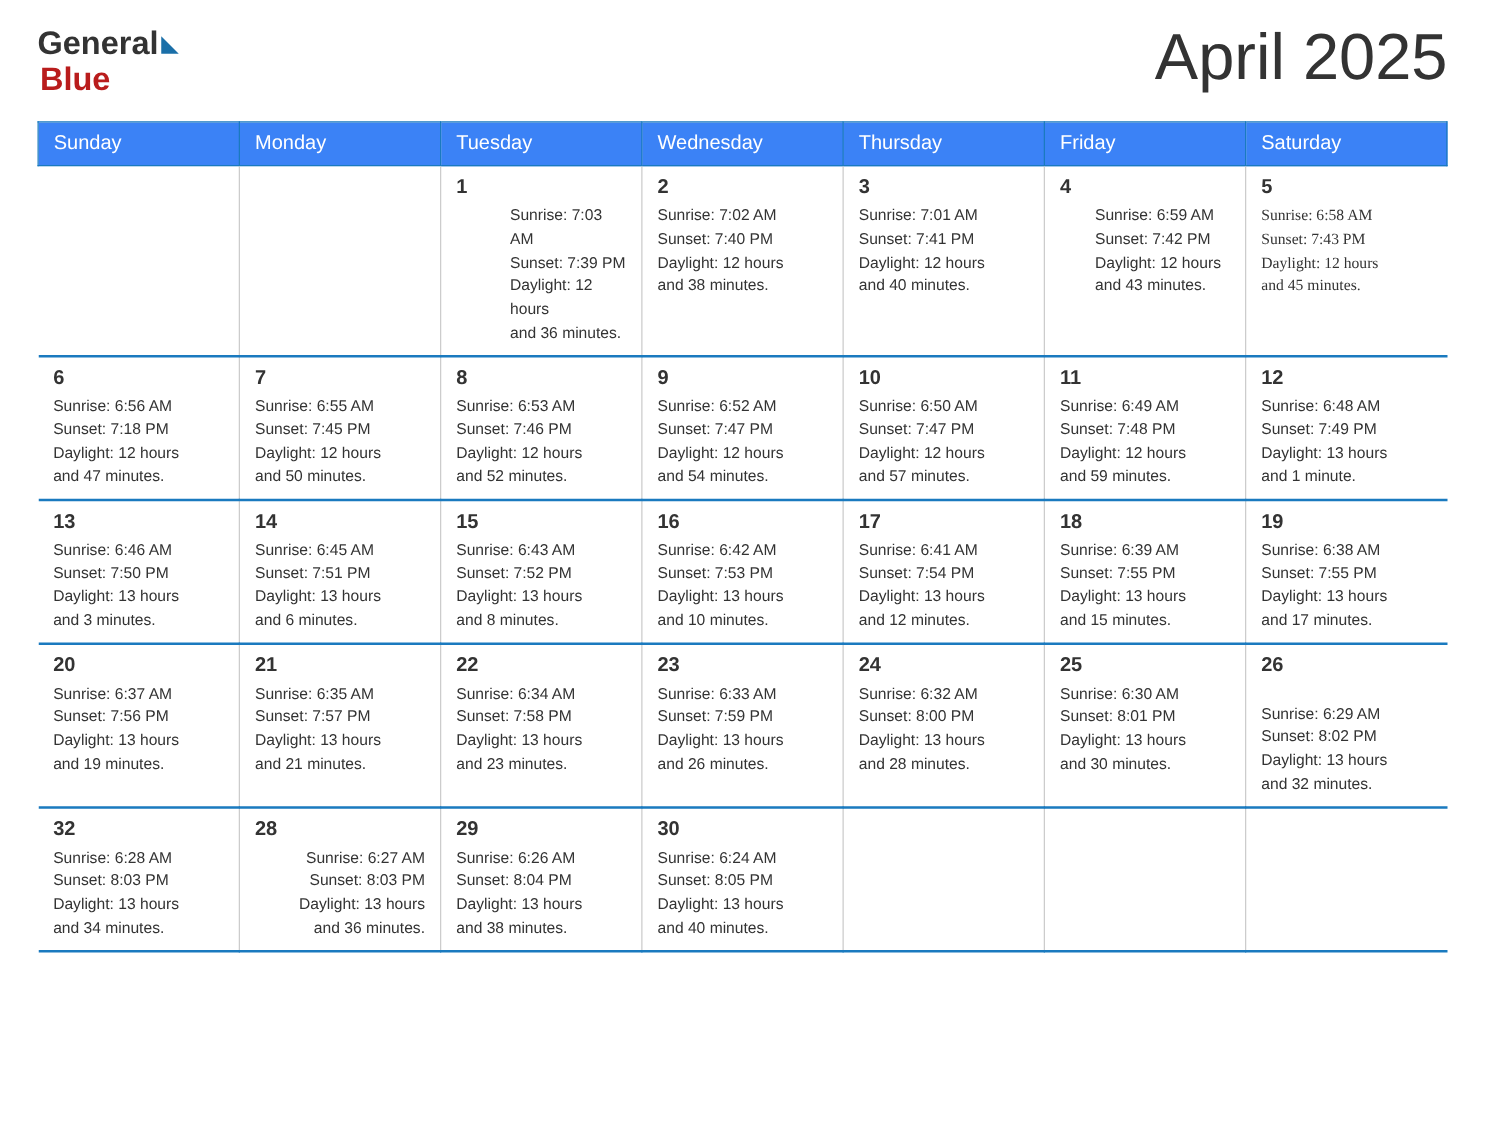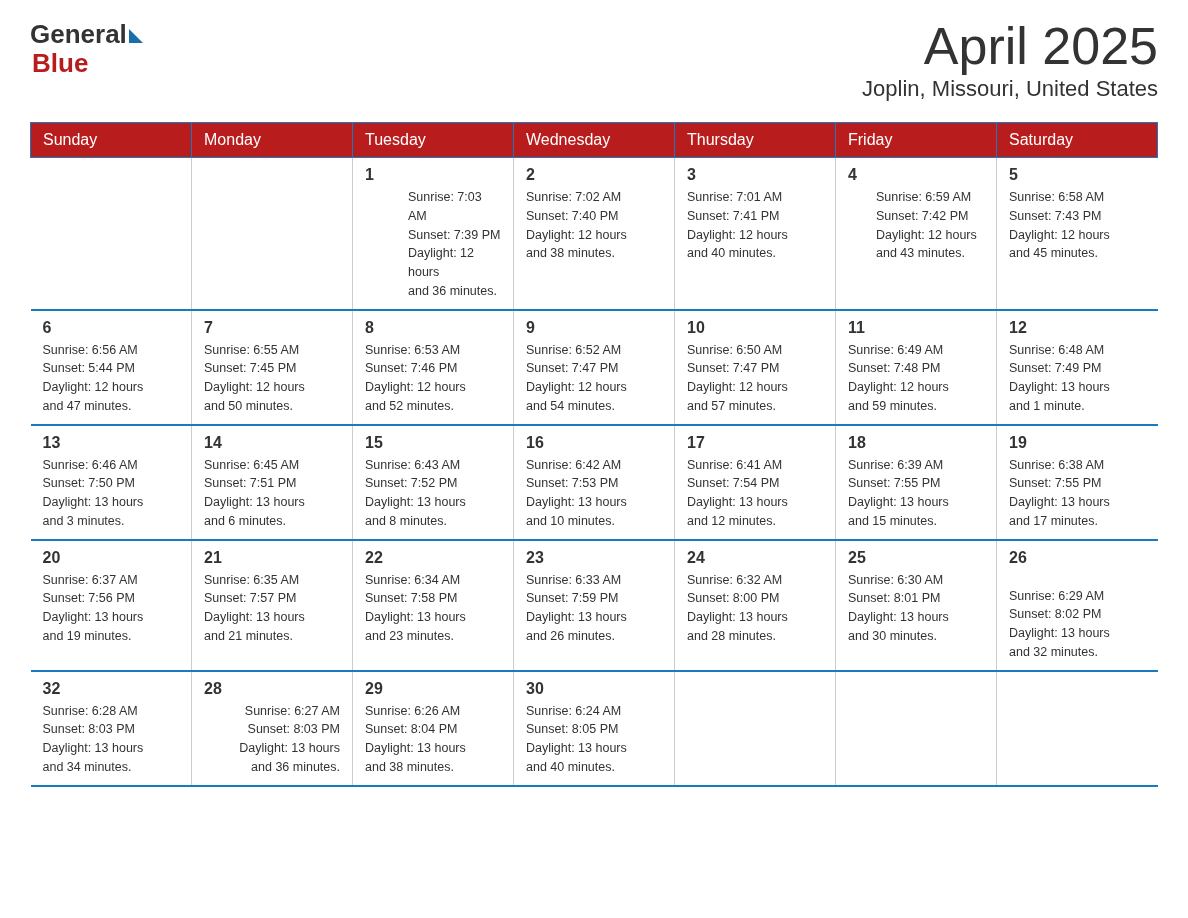--- a/index.html
+++ b/index.html
@@ -43,39 +43,39 @@
       margin-left: 2px;
       margin-top: 4px;
     }
     .logo-blue {
       color: #b91c1c;
       font-size: 26px;
       font-weight: bold;
       margin-left: 2px;
     }
     .title-section {
-      text-align: right;
+      text-align: center;
     }
     .month-title {
       font-size: 52px;
       font-weight: normal;
       color: #333;
       line-height: 1;
     }
     .location {
       font-size: 22px;
       color: #333;
       margin-top: 4px;
     }
     table {
       width: 100%;
       border-collapse: collapse;
     }
     thead tr {
-      background-color: #b91c1c;
+      background-color: #3b82f6;
     }
     thead th {
       color: #fff;
       font-size: 16px;
       font-weight: normal;
       padding: 8px 12px;
       text-align: left;
       border: 1px solid #1a7abf;
     }
     tbody tr {
@@ -116,21 +116,20 @@
 <div class="header">
   <div class="logo">
     <div class="logo-top">
       <span class="logo-general">General</span>
       <div class="logo-arrow"></div>
     </div>
     <span class="logo-blue">Blue</span>
   </div>
   <div class="title-section">
     <div class="month-title">April 2025</div>
-    <div class="location">Joplin, Missouri, United States</div>
   </div>
 </div>
 
 <table>
   <thead>
     <tr>
     <th>Sunday</th>
         <th>Monday</th>
         <th>Tuesday</th>
         <th>Wednesday</th>
@@ -166,31 +165,31 @@
         </td>
         <td>
           <span class="day-num">4</span>
           <div class="day-info" style="white-space: pre-line; margin-left: 28px;">Sunrise: 6:59 AM
 Sunset: 7:42 PM
 Daylight: 12 hours
 and 43 minutes.</div>
         </td>
         <td>
           <span class="day-num">5</span>
-          <div class="day-info" style="white-space: pre-line;">Sunrise: 6:58 AM
+          <div class="day-info" style="white-space: pre-line; font-family: Liberation Serif, serif;">Sunrise: 6:58 AM
 Sunset: 7:43 PM
 Daylight: 12 hours
 and 45 minutes.</div>
         </td>
       </tr>
       <tr>
         <td>
           <span class="day-num">6</span>
           <div class="day-info" style="white-space: pre-line;">Sunrise: 6:56 AM
-Sunset: 5:44 PM
+Sunset: 7:18 PM
 Daylight: 12 hours
 and 47 minutes.</div>
         </td>
         <td>
           <span class="day-num">7</span>
           <div class="day-info" style="white-space: pre-line;">Sunrise: 6:55 AM
 Sunset: 7:45 PM
 Daylight: 12 hours
 and 50 minutes.</div>
         </td>

